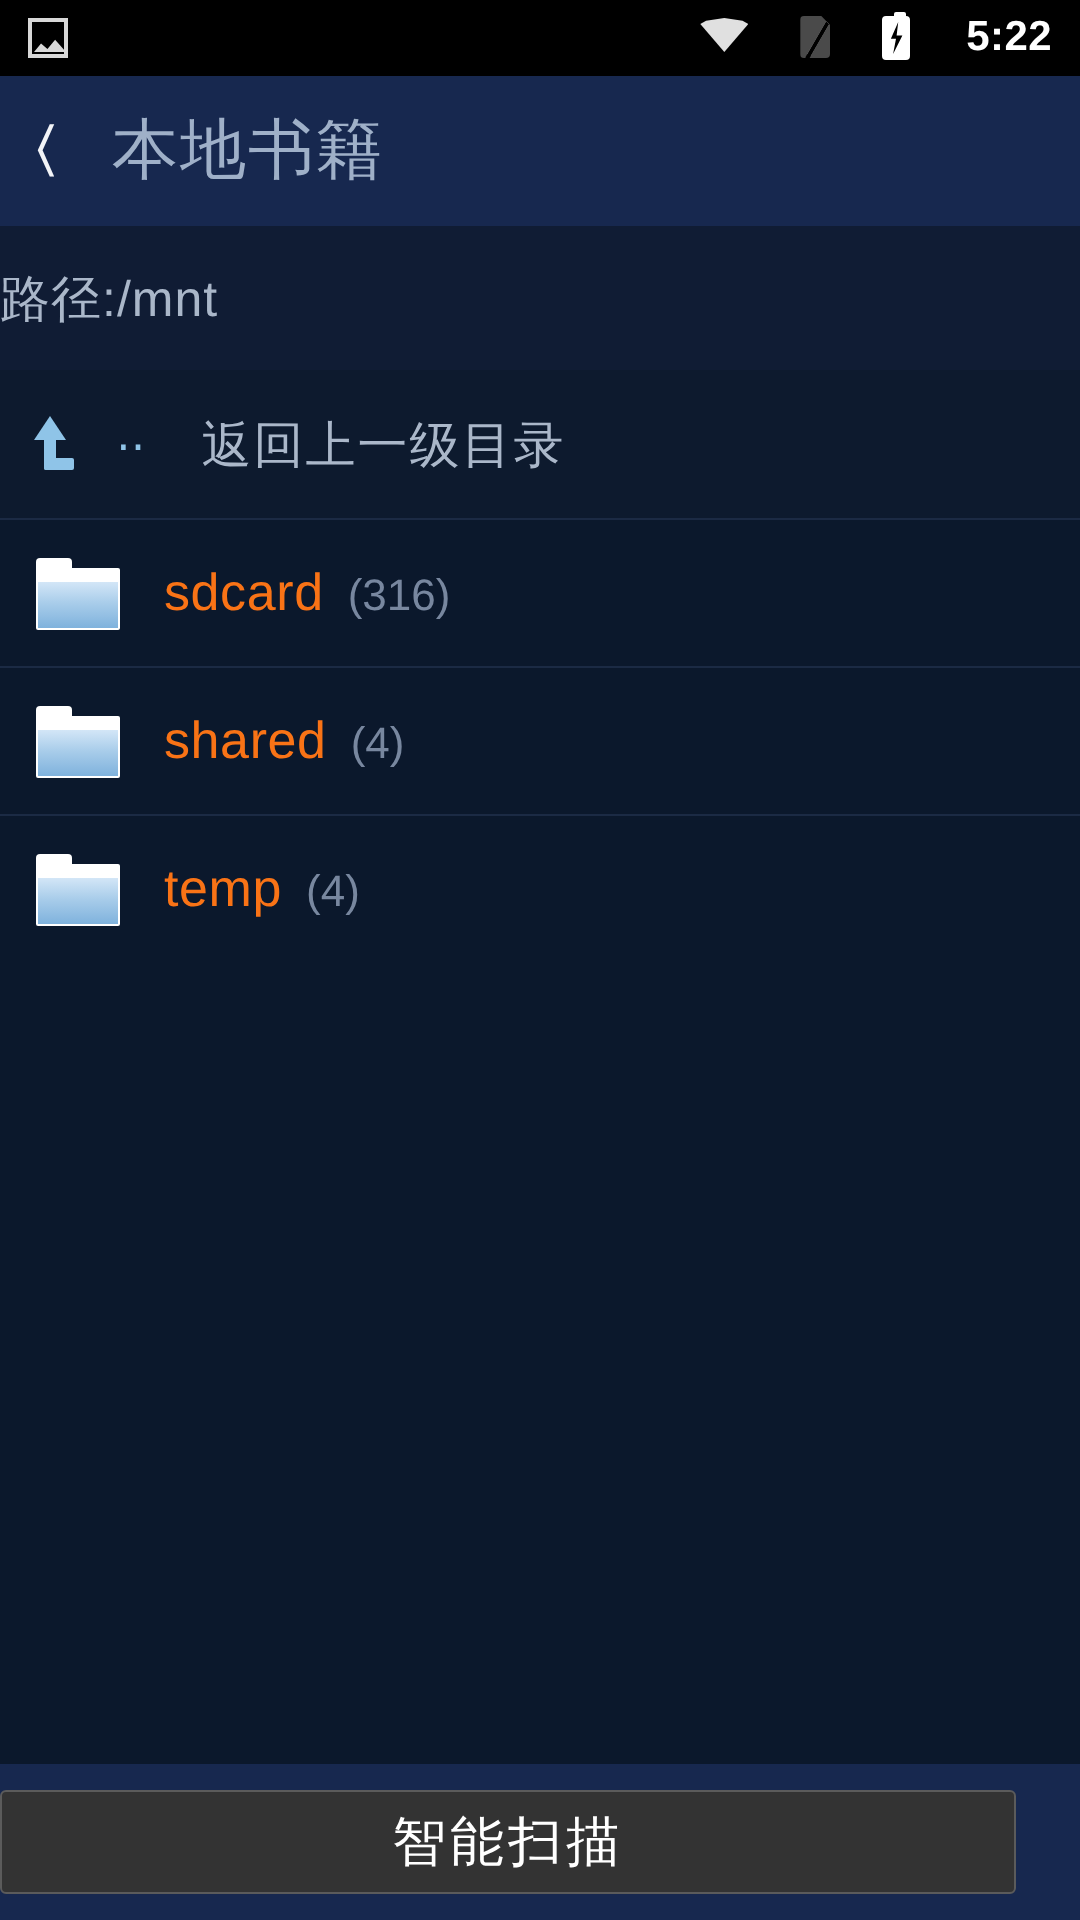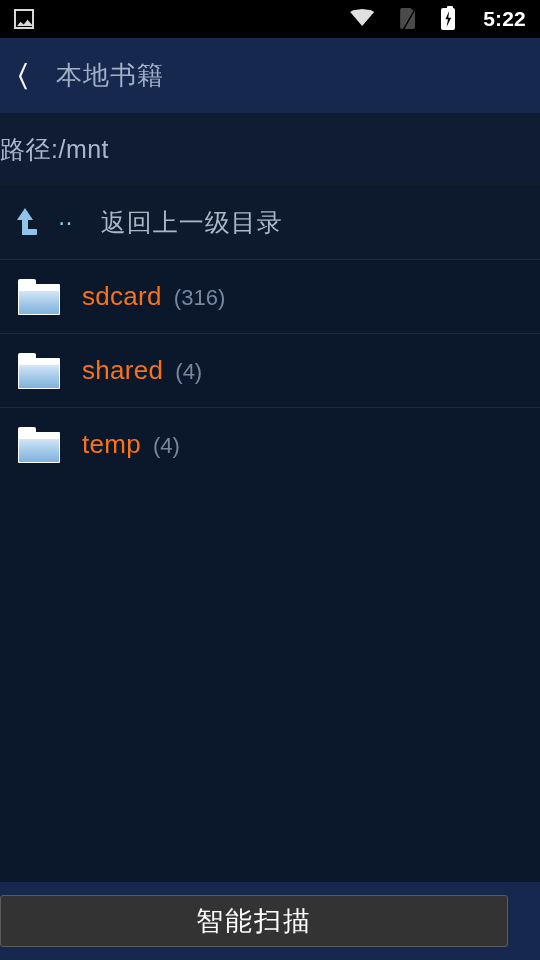--- a/index.html
+++ b/index.html
@@ -145,21 +145,21 @@
     color: #f2f4f8;
     font-size: 30px;
     line-height: 1;
     font-family: "DejaVu Sans", sans-serif;
     width: 26px;
     text-align: left;
     margin-top: -2px;
   }
   .title-text {
     color: #9fb0c8;
-    font-size: 26px;
+    font-size: 33px;
     margin-left: 12px;
     letter-spacing: 1px;
   }
 
   
   .pathbar {
     height: 72px;
     background: #101c34;
     display: flex;
     align-items: center;

